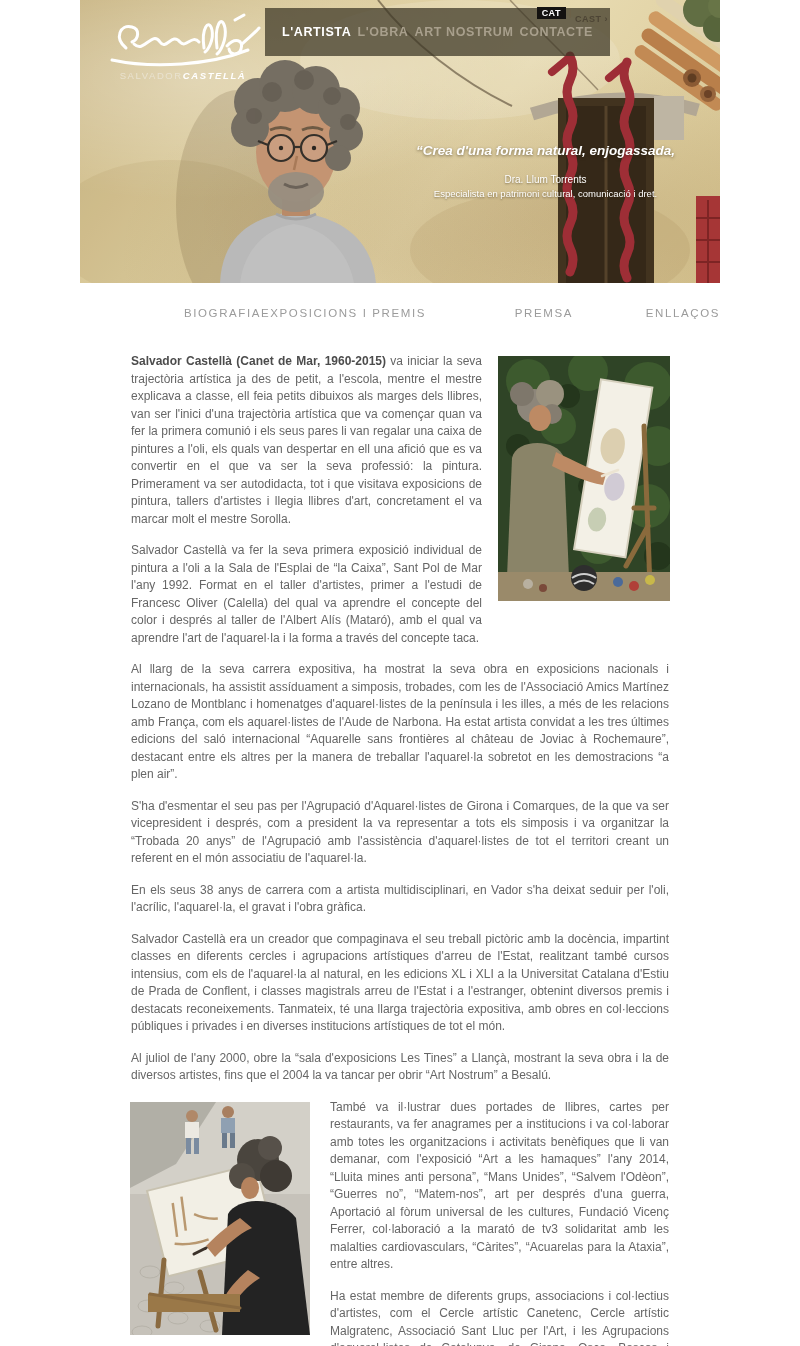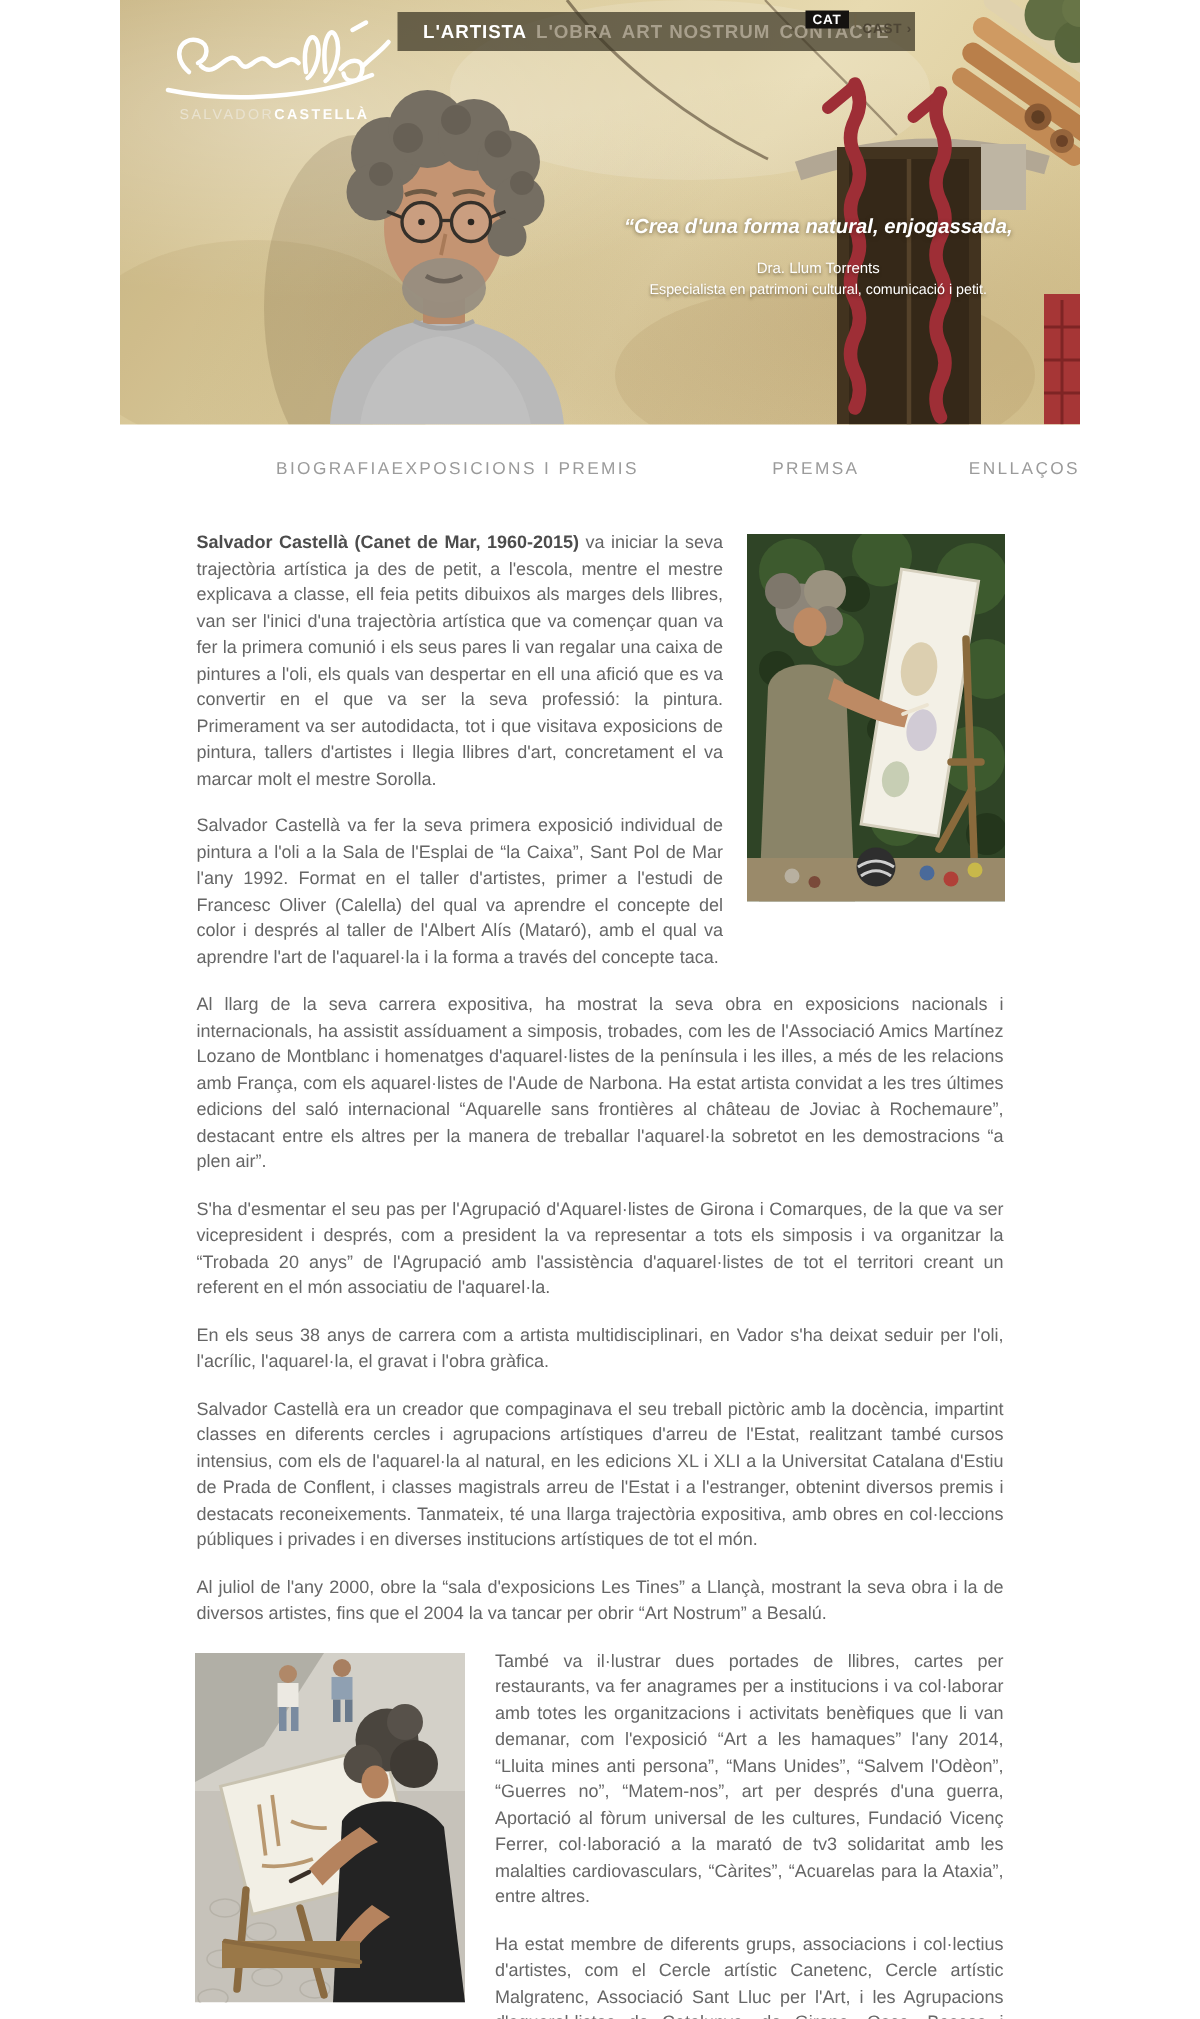--- a/index.html
+++ b/index.html
@@ -10,23 +10,23 @@
   .hero{position:relative;width:640px;height:283px;overflow:hidden;
     background:
       radial-gradient(ellipse at 18% 28%, rgba(255,255,255,.30), transparent 42%),
       radial-gradient(ellipse at 82% 75%, rgba(130,95,40,.18), transparent 55%),
       radial-gradient(ellipse at 45% 90%, rgba(150,115,55,.14), transparent 50%),
       linear-gradient(128deg,#c9b583 0%,#dbcb9c 30%,#e7dab0 58%,#d8c693 100%);}
   .hero-art{position:absolute;left:0;top:0;width:640px;height:283px;display:block;}
 
   .logo{position:absolute;left:18px;top:12px;width:170px;}
   .logo-sub{margin-top:-4px;text-align:center;font-size:9.5px;letter-spacing:1.6px;color:#e9e2cf;}
-  .logo-sub b{color:#ffffff;}
-
-  .mainnav{position:absolute;left:185px;top:8px;width:345px;height:26px;
+  .logo-sub b{color:#ffffff;font-style:italic;}
+
+  .mainnav{position:absolute;left:185px;top:8px;width:345px;height:48px;
     background:rgba(58,52,36,.72);display:flex;align-items:center;
     justify-content:space-around;padding:0 14px;box-sizing:border-box;}
   .mainnav .nav-item{font-size:12.5px;font-weight:bold;letter-spacing:.6px;
     color:#a89f8c;cursor:pointer;white-space:nowrap;}
   .mainnav .nav-item.active{color:#ffffff;}
 
   .lang{position:absolute;top:2px;right:112px;display:flex;align-items:center;
     font-size:9px;font-weight:bold;letter-spacing:.5px;}
   .lang-cat{background:#141210;color:#fff;padding:1px 5px;cursor:pointer;}
   .lang-sep{color:#6d6248;margin:0 3px;}
@@ -176,21 +176,21 @@
 
     <div class="lang">
       <span class="lang-cat">CAT</span>
       <span class="lang-sep">|</span>
       <span class="lang-cast">CAST ›</span>
     </div>
 
     <div class="quote">
       <div class="quote-line">“Crea d'una forma natural, enjogassada,</div>
       <div class="quote-name">Dra. Llum Torrents</div>
-      <div class="quote-role">Especialista en patrimoni cultural, comunicació i petit.</div>
+      <div class="quote-role">Especialista en patrimoni cultural, comunicació i dret.</div>
     </div>
   </div>
 
   <div class="subnav">
     <span class="subnav-item">BIOGRAFIA</span>
     <span class="subnav-item">EXPOSICIONS I PREMIS</span>
     <span class="subnav-item">PREMSA</span>
     <span class="subnav-item">ENLLAÇOS</span>
   </div>
 

